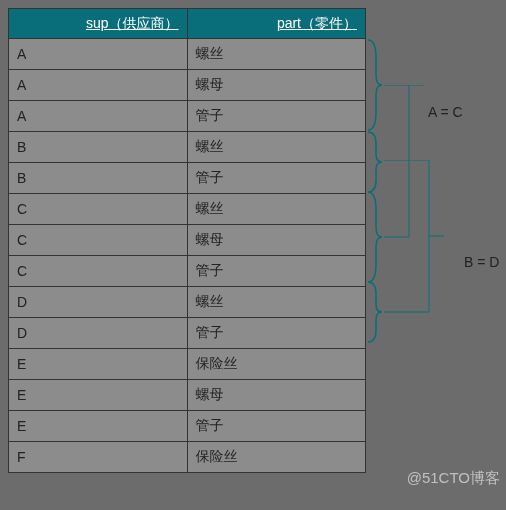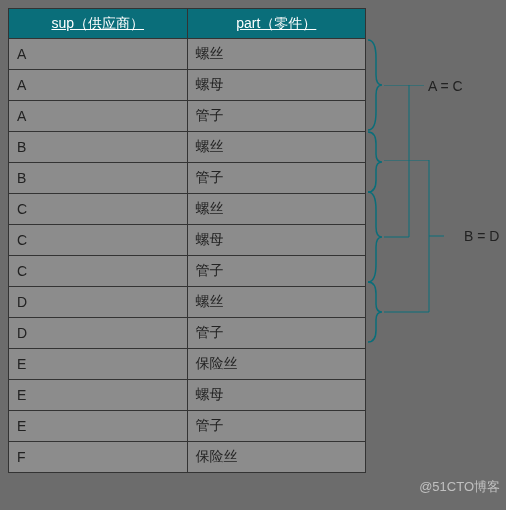--- a/index.html
+++ b/index.html
@@ -20,21 +20,21 @@
     width: 358px;
   }
   table {
     border-collapse: collapse;
     width: 100%;
     border: 1px solid #333;
   }
   th {
     background: #0a6e7a;
     color: #fff;
-    text-align: center;
+    text-align: right;
     padding: 2px 8px;
     font-weight: normal;
     border: 1px solid #333;
     text-decoration: underline;
     height: 30px;
   }
   td {
     border: 1px solid #333;
     padding: 6px 8px;
     height: 30px;
@@ -54,31 +54,32 @@
   
   .brace {
     position: absolute;
     color: #0a6e7a;
   }
   .ann-text {
     position: absolute;
     color: #222;
     font-size: 14px;
     white-space: nowrap;
+    margin-top: 26px;
   }
   .connector {
     position: absolute;
     border-color: #0a6e7a;
   }
   .watermark {
     position: absolute;
     right: 6px;
-    bottom: 14px;
+    bottom: 22px;
     color: #cfcfcf;
-    font-size: 13px;
+    font-size: 15px;
     opacity: 0.85;
   }
 </style>
 </head>
 <body>
 
 <div class="table-wrap">
   <table>
     <thead>
       <tr>

